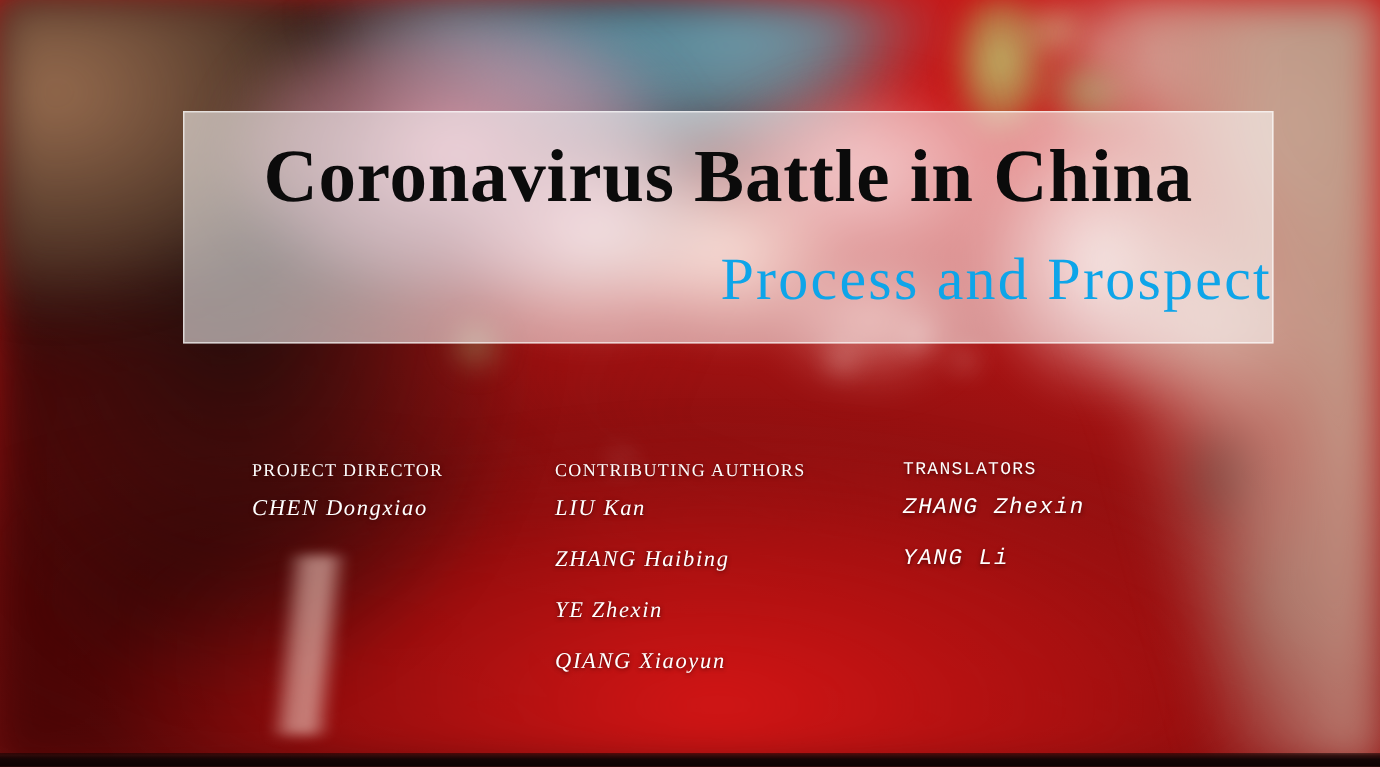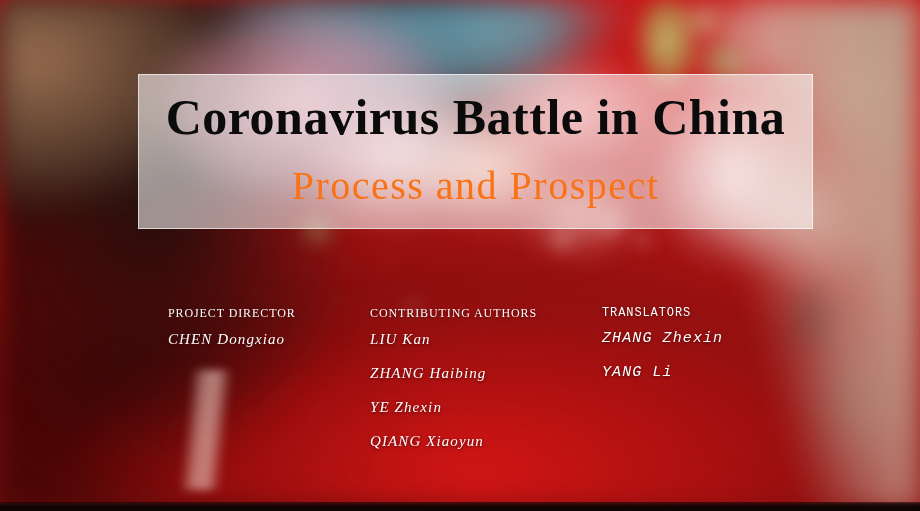--- a/index.html
+++ b/index.html
@@ -115,45 +115,45 @@
     background:linear-gradient(180deg, rgba(20,4,4,0.55) 0%, #150505 45%, #0d0303 100%);
   }
   #bg-bottomline{
     top:auto;bottom:6px;height:2px;
     background:rgba(120,40,34,0.55);
   }
 
   
   #title-panel{
     position:absolute;
-    left:138px;top:74px;
-    width:675px;height:155px;
+    left:122px;top:74px;
+    width:727px;height:155px;
     background:rgba(255,255,255,0.55);
     border:1px solid rgba(255,255,255,0.62);
     box-sizing:border-box;
   }
   #title-main{
     position:absolute;
     left:0;right:0;top:16px;
     text-align:center;
     font-size:50px;
     font-weight:bold;
     letter-spacing:0.5px;
     color:#0b0b0b;
     line-height:1.05;
     white-space:nowrap;
   }
   #title-sub{
     position:absolute;
     left:0;right:0;top:90px;
-    text-align:center;
+    text-align:right;
     font-size:40px;
     font-weight:400;
     letter-spacing:1.5px;
-    color:#f97316;
+    color:#0ea5e9;
     line-height:1.05;
     white-space:nowrap;
   }
 
   
   #credits{
     position:absolute;
     left:168px;top:290px;
     width:640px;
     color:#ffffff;

